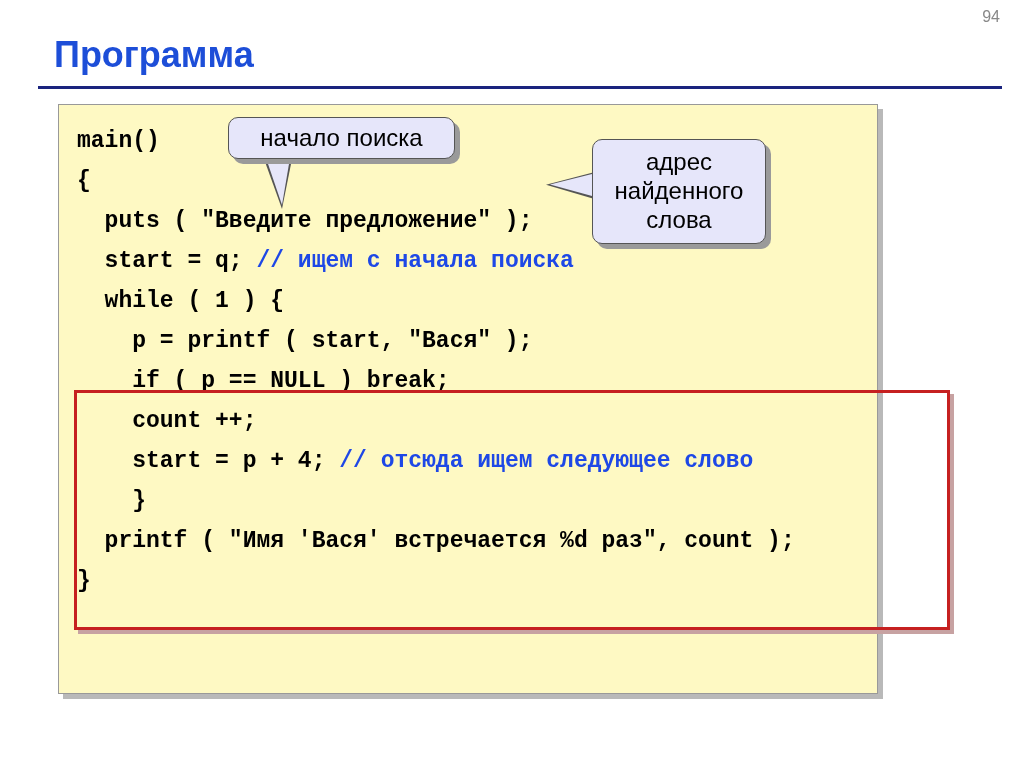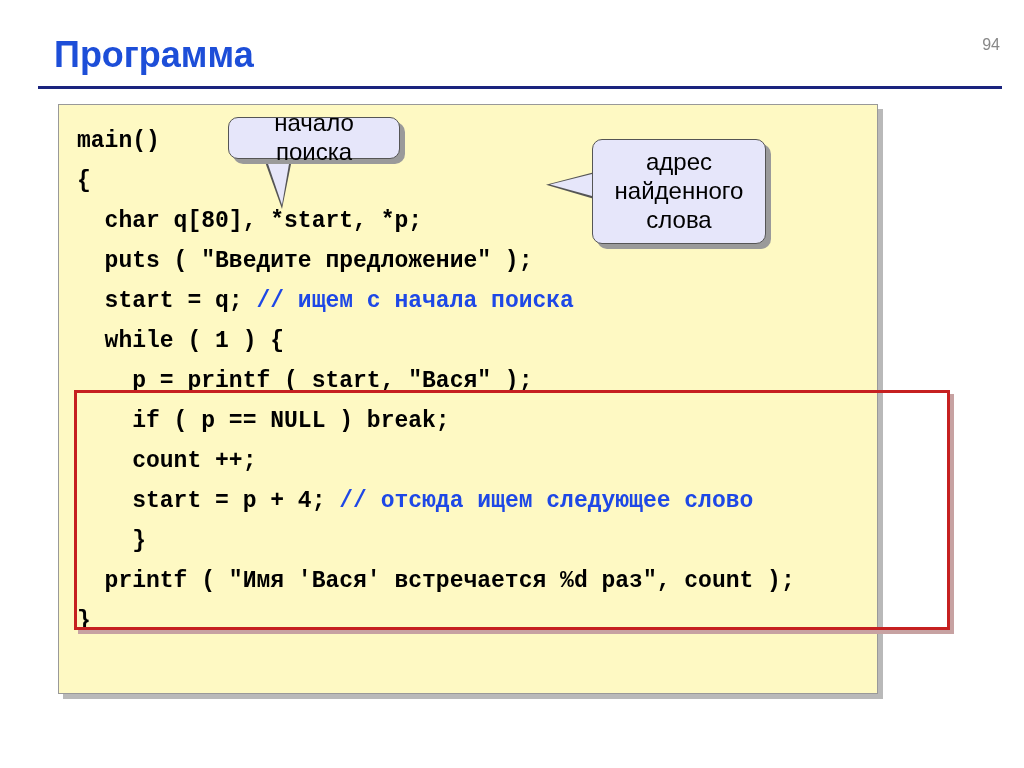--- a/index.html
+++ b/index.html
@@ -11,21 +11,20 @@
     background: #fff;
     font-family: Arial, Helvetica, sans-serif;
     position: relative;
   }
   .page-number {
     position: absolute;
     top: 8px;
     right: 24px;
     font-size: 16px;
     color: #888;
-    margin-top: 28px;
   }
   .title {
     position: absolute;
     top: 34px;
     left: 54px;
     font-size: 36px;
     font-weight: bold;
     color: #1d4ed8;
   }
   .title-rule {
@@ -77,21 +76,21 @@
     text-align: center;
     display: flex;
     align-items: center;
     justify-content: center;
     padding: 8px 18px;
     line-height: 1.2;
   }
   .callout-1 {
     top: 117px;
     left: 228px;
-    width: 172px;
+    width: 227px;
     height: 42px;
   }
   .callout-2 {
     top: 115px;
     left: 592px;
     width: 174px;
     height: 105px;
     flex-direction: column;
     margin-top: 24px;
   }
@@ -143,21 +142,20 @@
 </head>
 <body>
 
 <div class="page-number">94</div>
 <div class="title">Программа</div>
 <div class="title-rule"></div>
 
 <div class="code-block">
   <div class="code-line">main()</div>
   <div class="code-line">{</div>
-  <div class="code-line">  char q[80], *start, *p;</div>
   <div class="code-line">  puts ( "Введите предложение" );</div>
   <div class="code-line"><span>  start = q; </span><span class="cmnt">// ищем с начала поиска</span></div>
   <div class="code-line">  while ( 1 ) {</div>
   <div class="code-line">    p = printf ( start, "Вася" );</div>
   <div class="code-line">    if ( p == NULL ) break;</div>
   <div class="code-line">    count ++;</div>
   <div class="code-line"><span>    start = p + 4; </span><span class="cmnt">// отсюда ищем следующее слово</span></div>
   <div class="code-line">    }</div>
   <div class="code-line">  printf ( "Имя 'Вася' встречается %d раз", count );</div>
   <div class="code-line">}</div>

